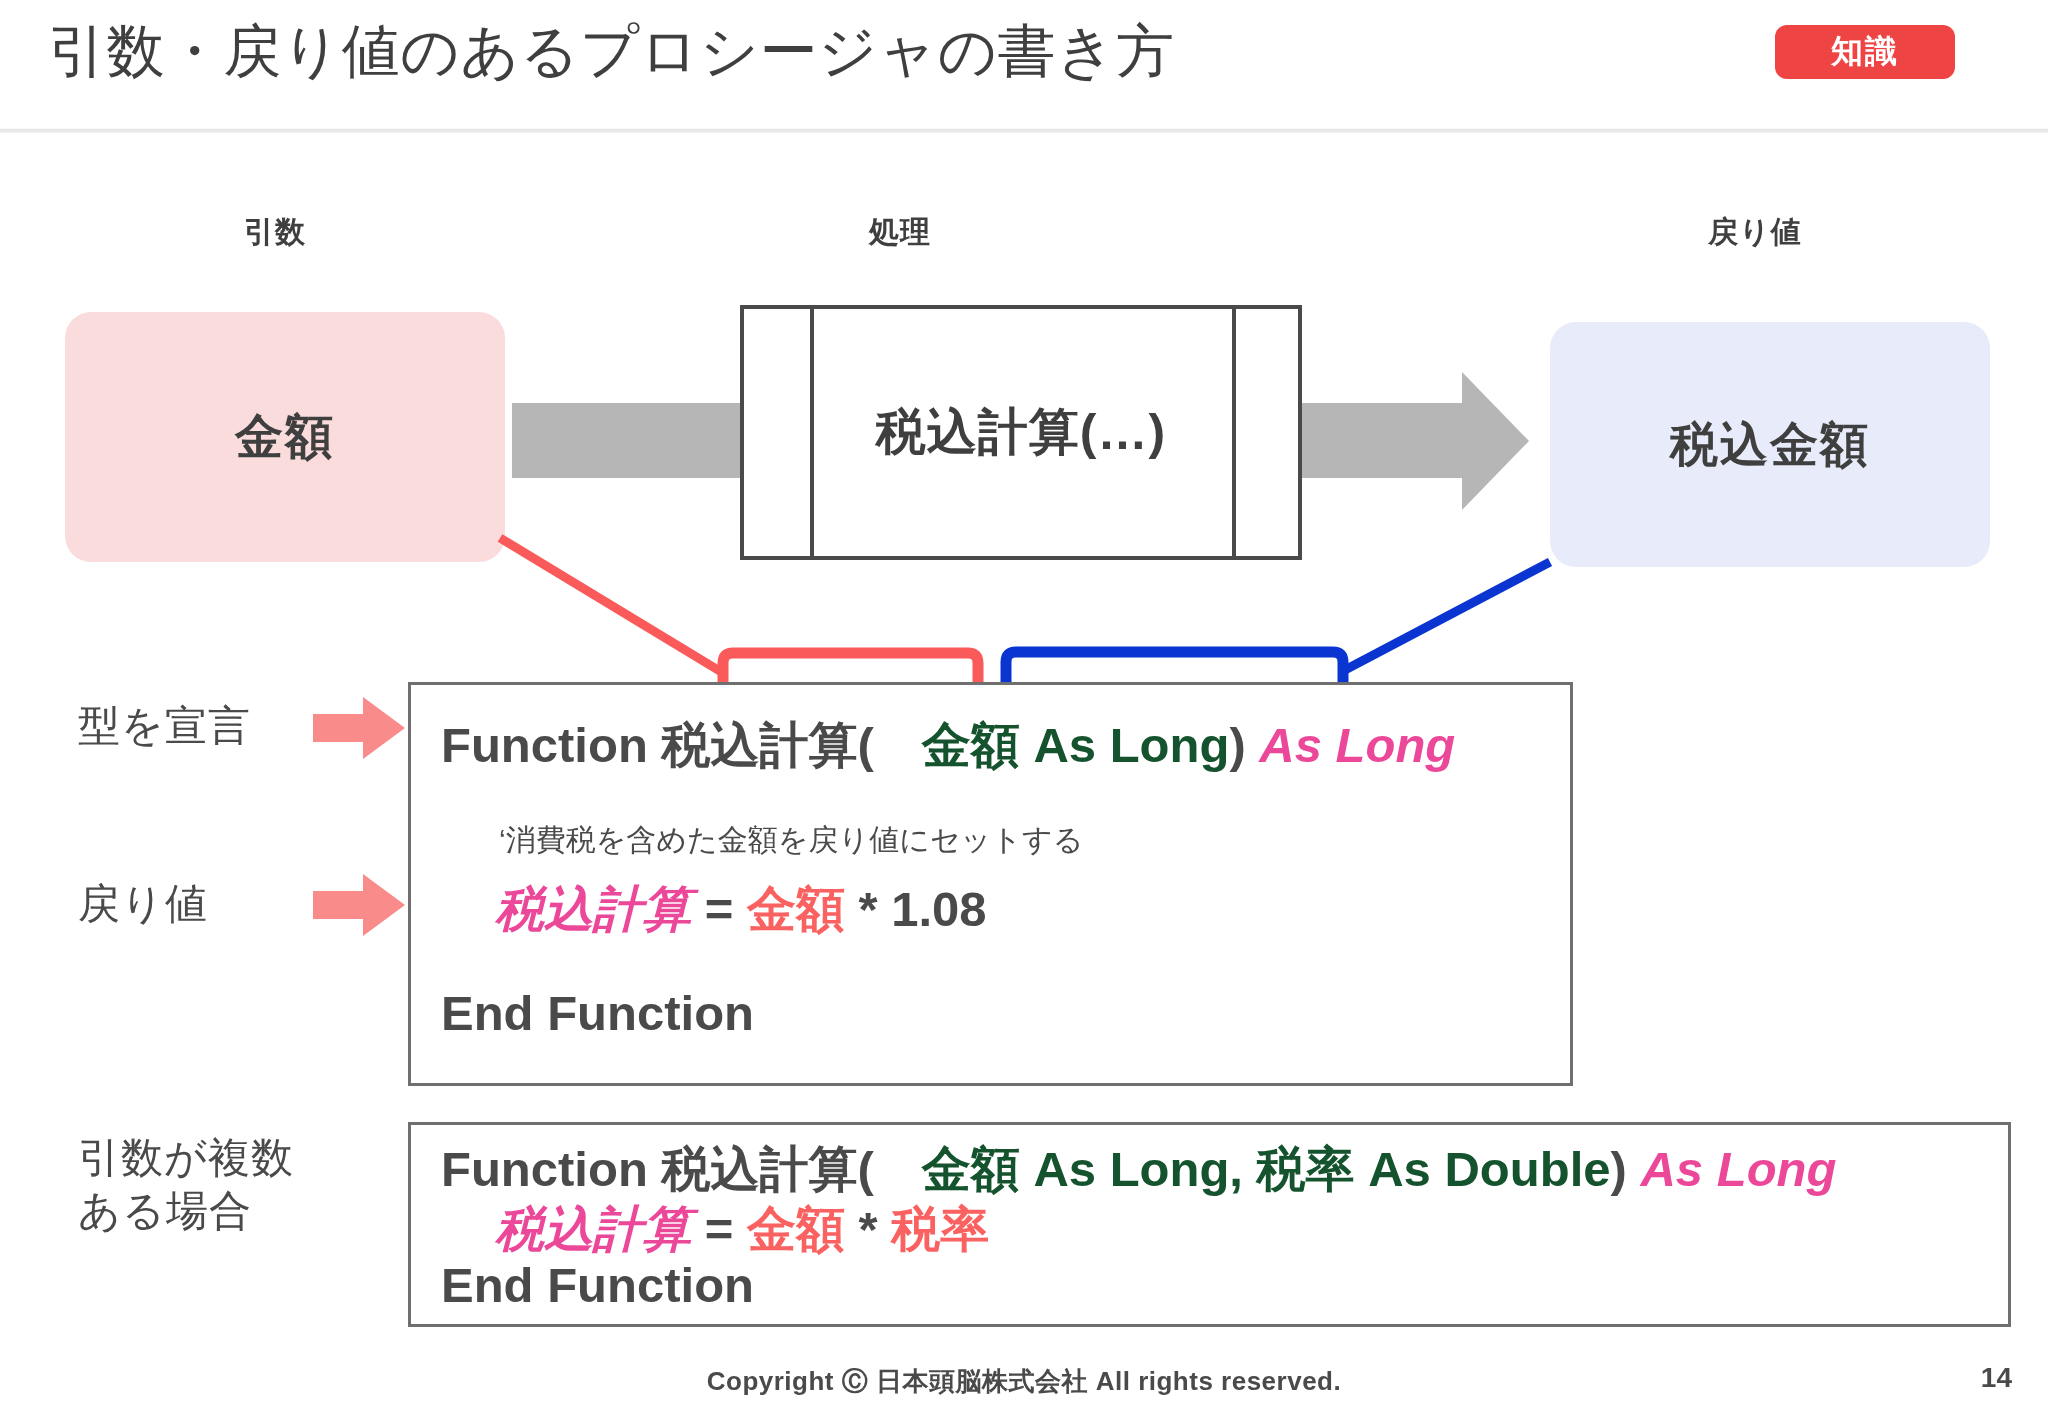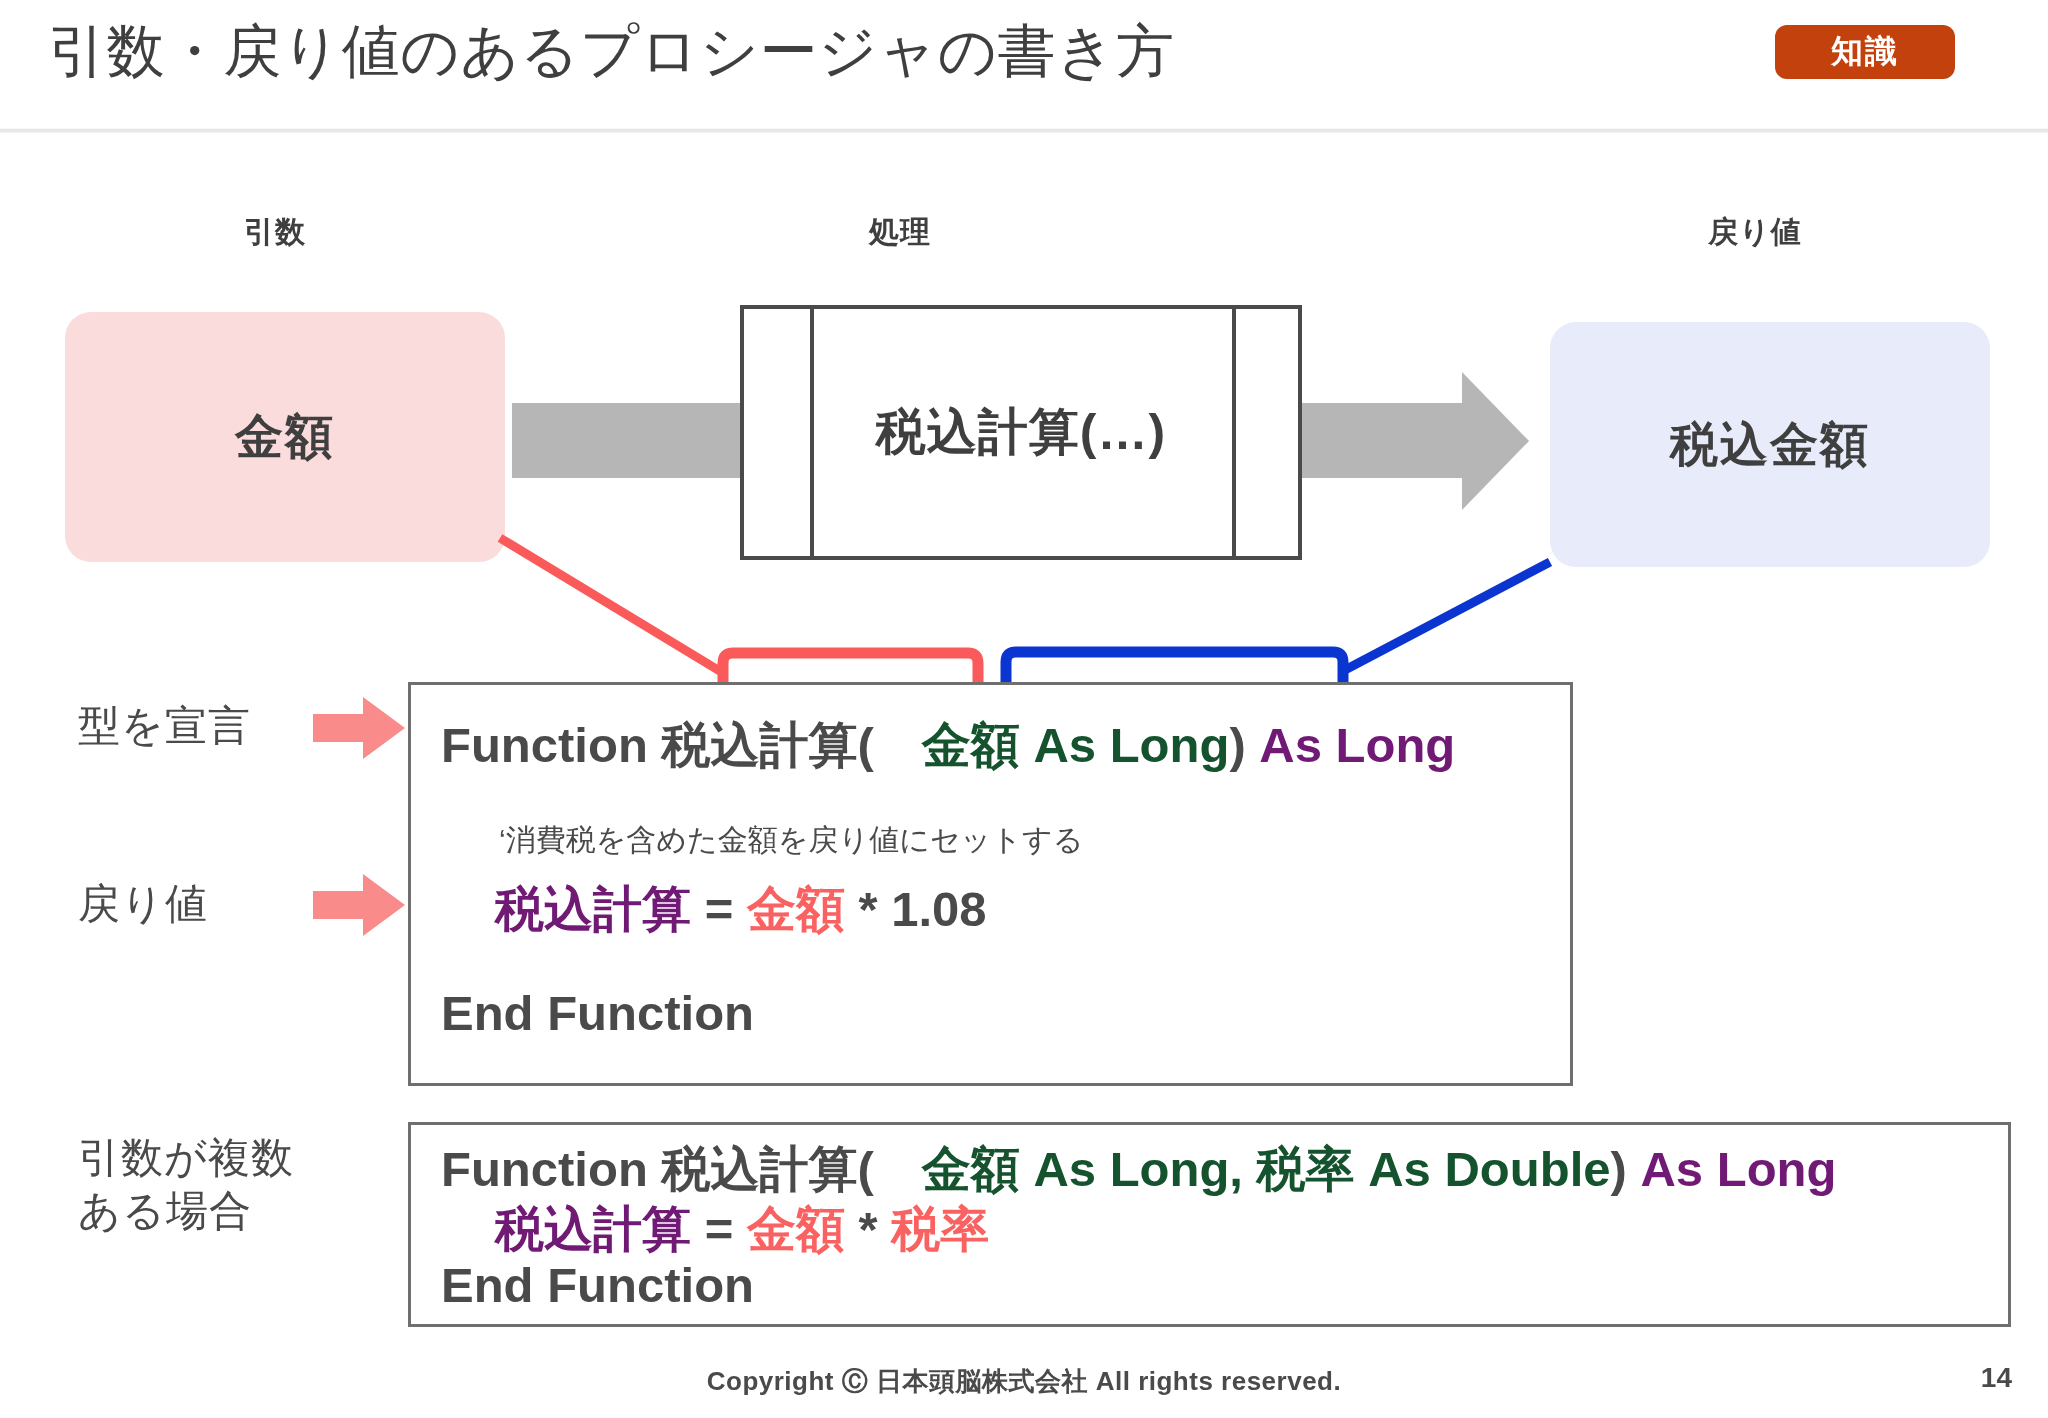--- a/index.html
+++ b/index.html
@@ -31,21 +31,21 @@
     letter-spacing: 0.5px;
     white-space: nowrap;
   }
   #header-badge {
     position: absolute;
     left: 1775px;
     top: 25px;
     width: 180px;
     height: 54px;
     border-radius: 12px;
-    background: #c2410c;
+    background: #ef4444;
     color: #ffffff;
     font-size: 32px;
     font-weight: bold;
     display: flex;
     align-items: center;
     justify-content: center;
     letter-spacing: 2px;
   }
   #header-rule {
     position: absolute;
@@ -213,21 +213,21 @@
     font-weight: bold;
     color: #4a4a4a;
   }
   .code-comment {
     position: absolute;
     white-space: nowrap;
     font-weight: normal;
     color: #4a4a4a;
   }
   .tok-red     { color: #14532d; margin-left: 48px; }
-  .tok-blue    { color: #701a75; }
+  .tok-blue    { color: #ec4899; font-style: italic; }
   .tok-salmon  { color: #fa6161; }
   .tok-dark    { color: #4a4a4a; }
 
   
   #main-l1 { left: 30px;  top: 28px;  font-size: 49px; }
   #main-l2 { left: 88px;  top: 135px; font-size: 30px; }
   #main-l3 { left: 84px;  top: 192px; font-size: 49px; }
   #main-l4 { left: 30px;  top: 300px; font-size: 49px; }
 
   

